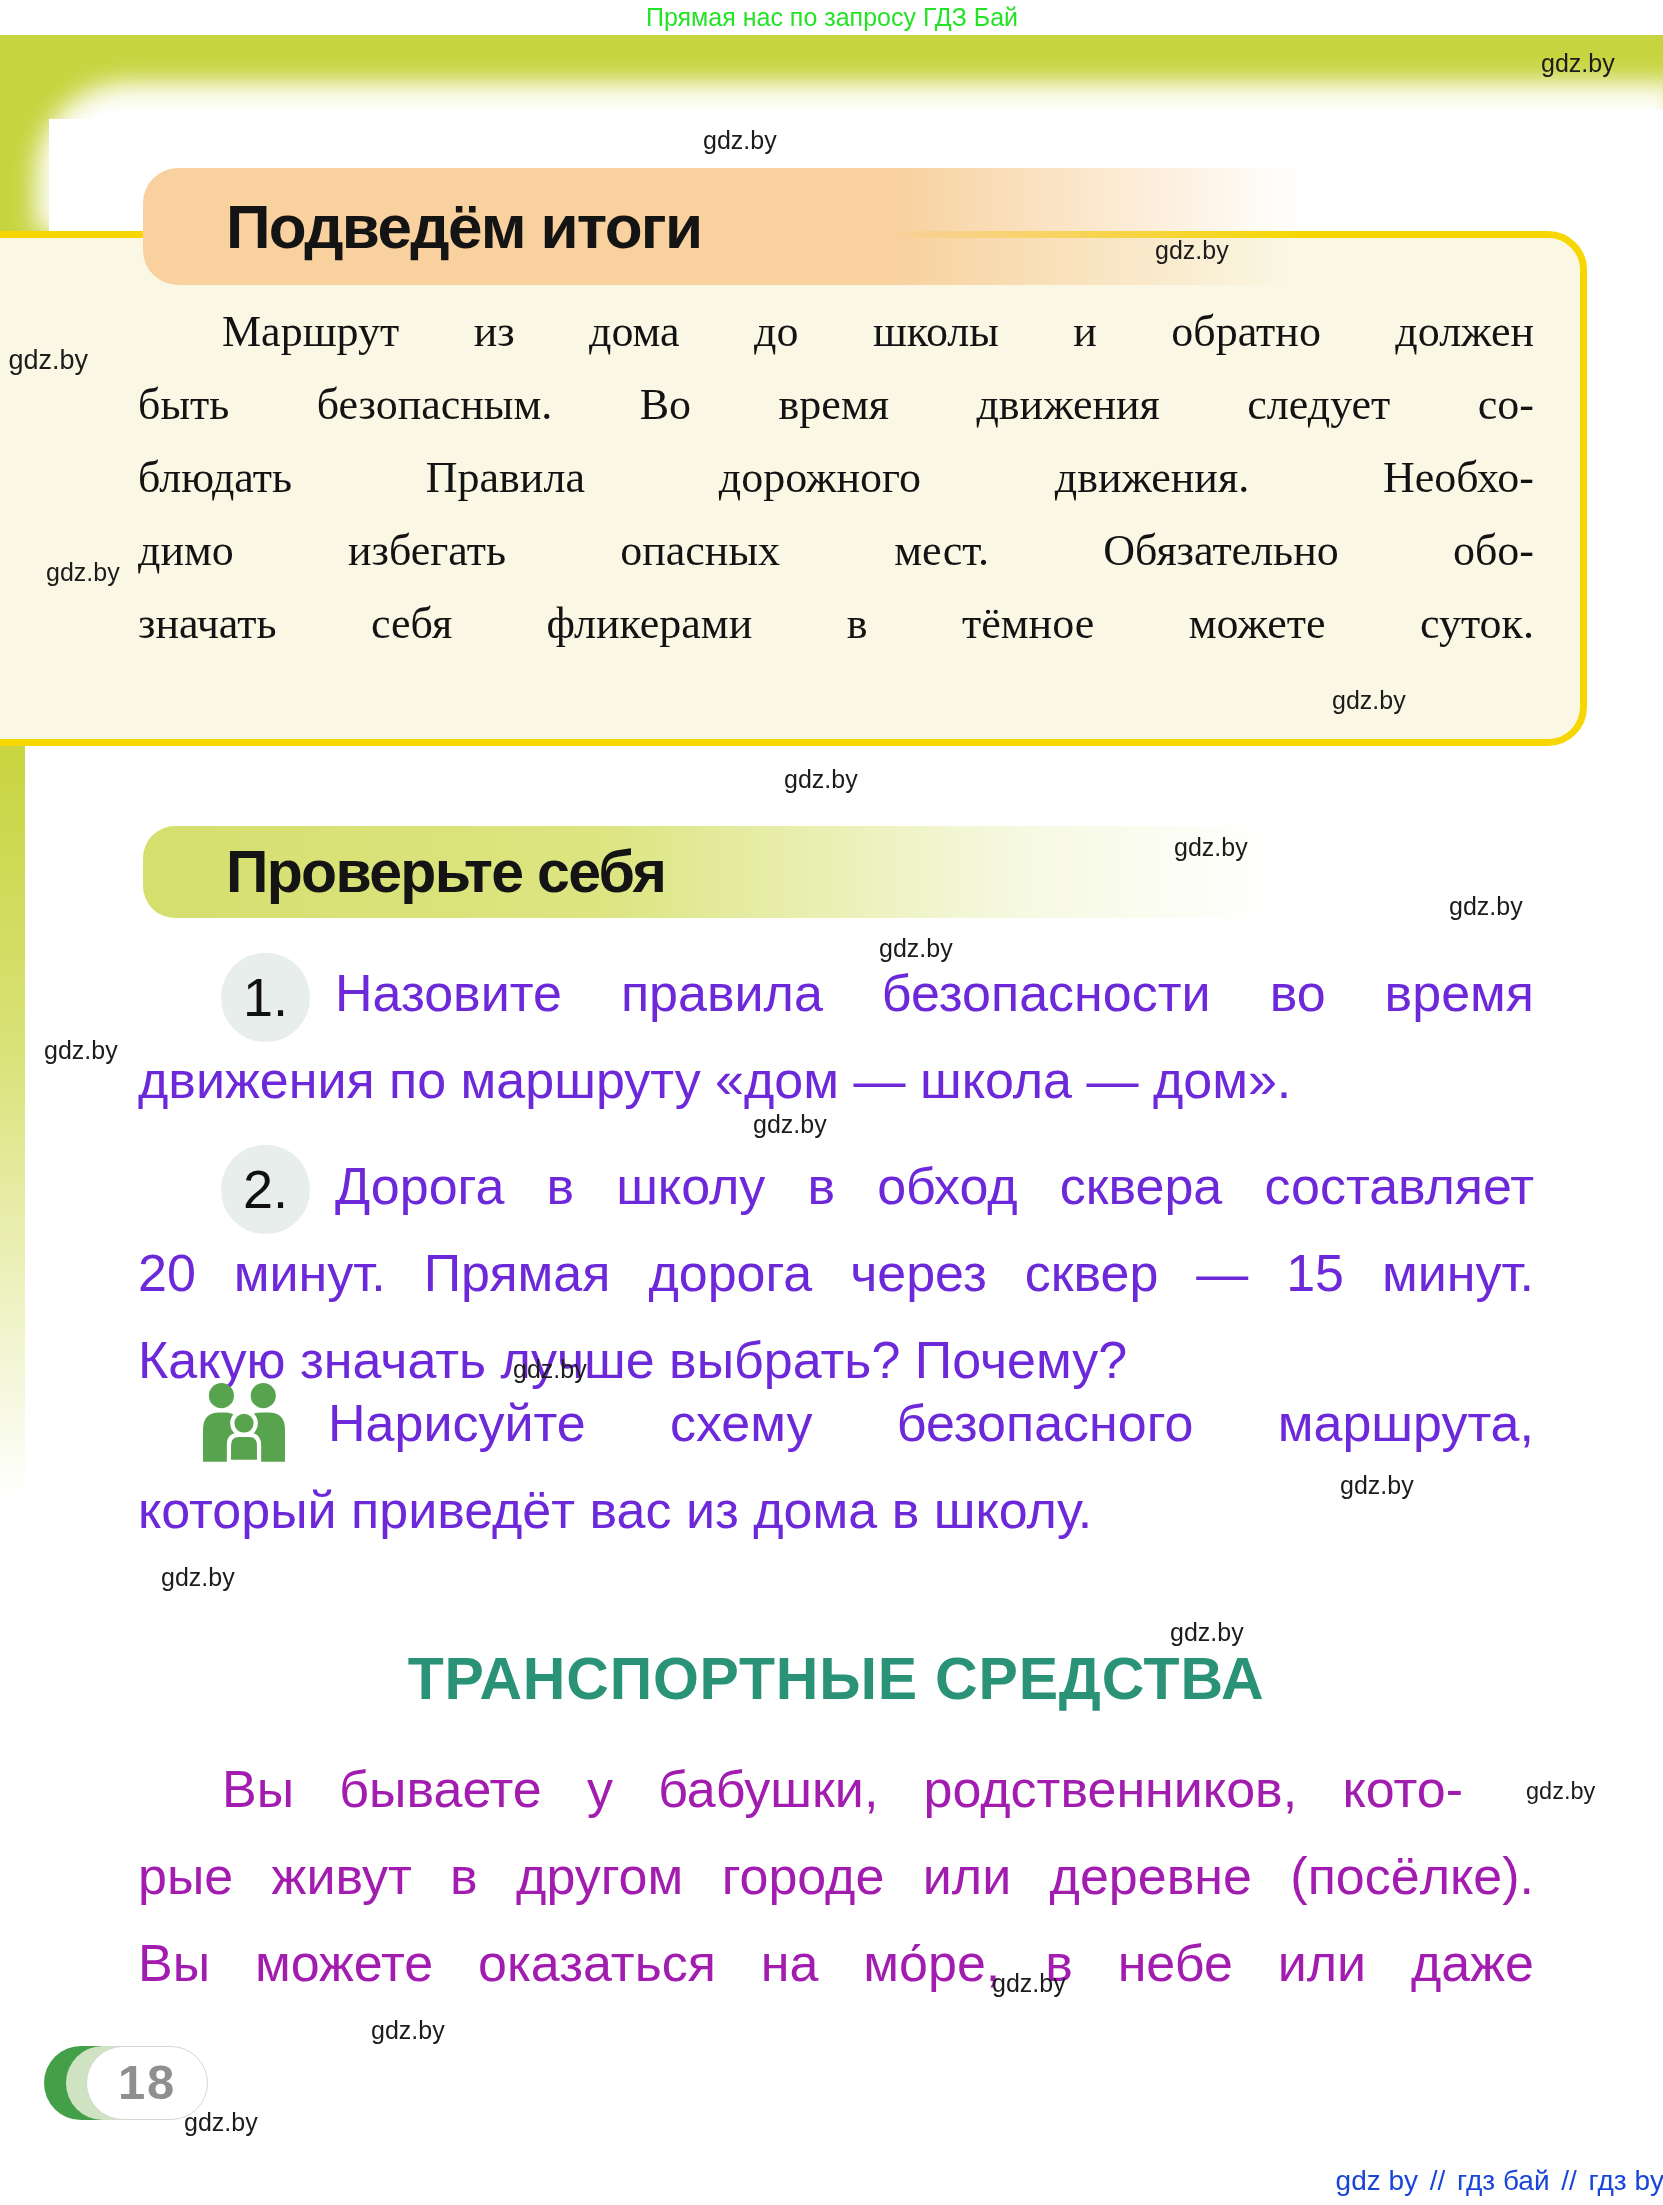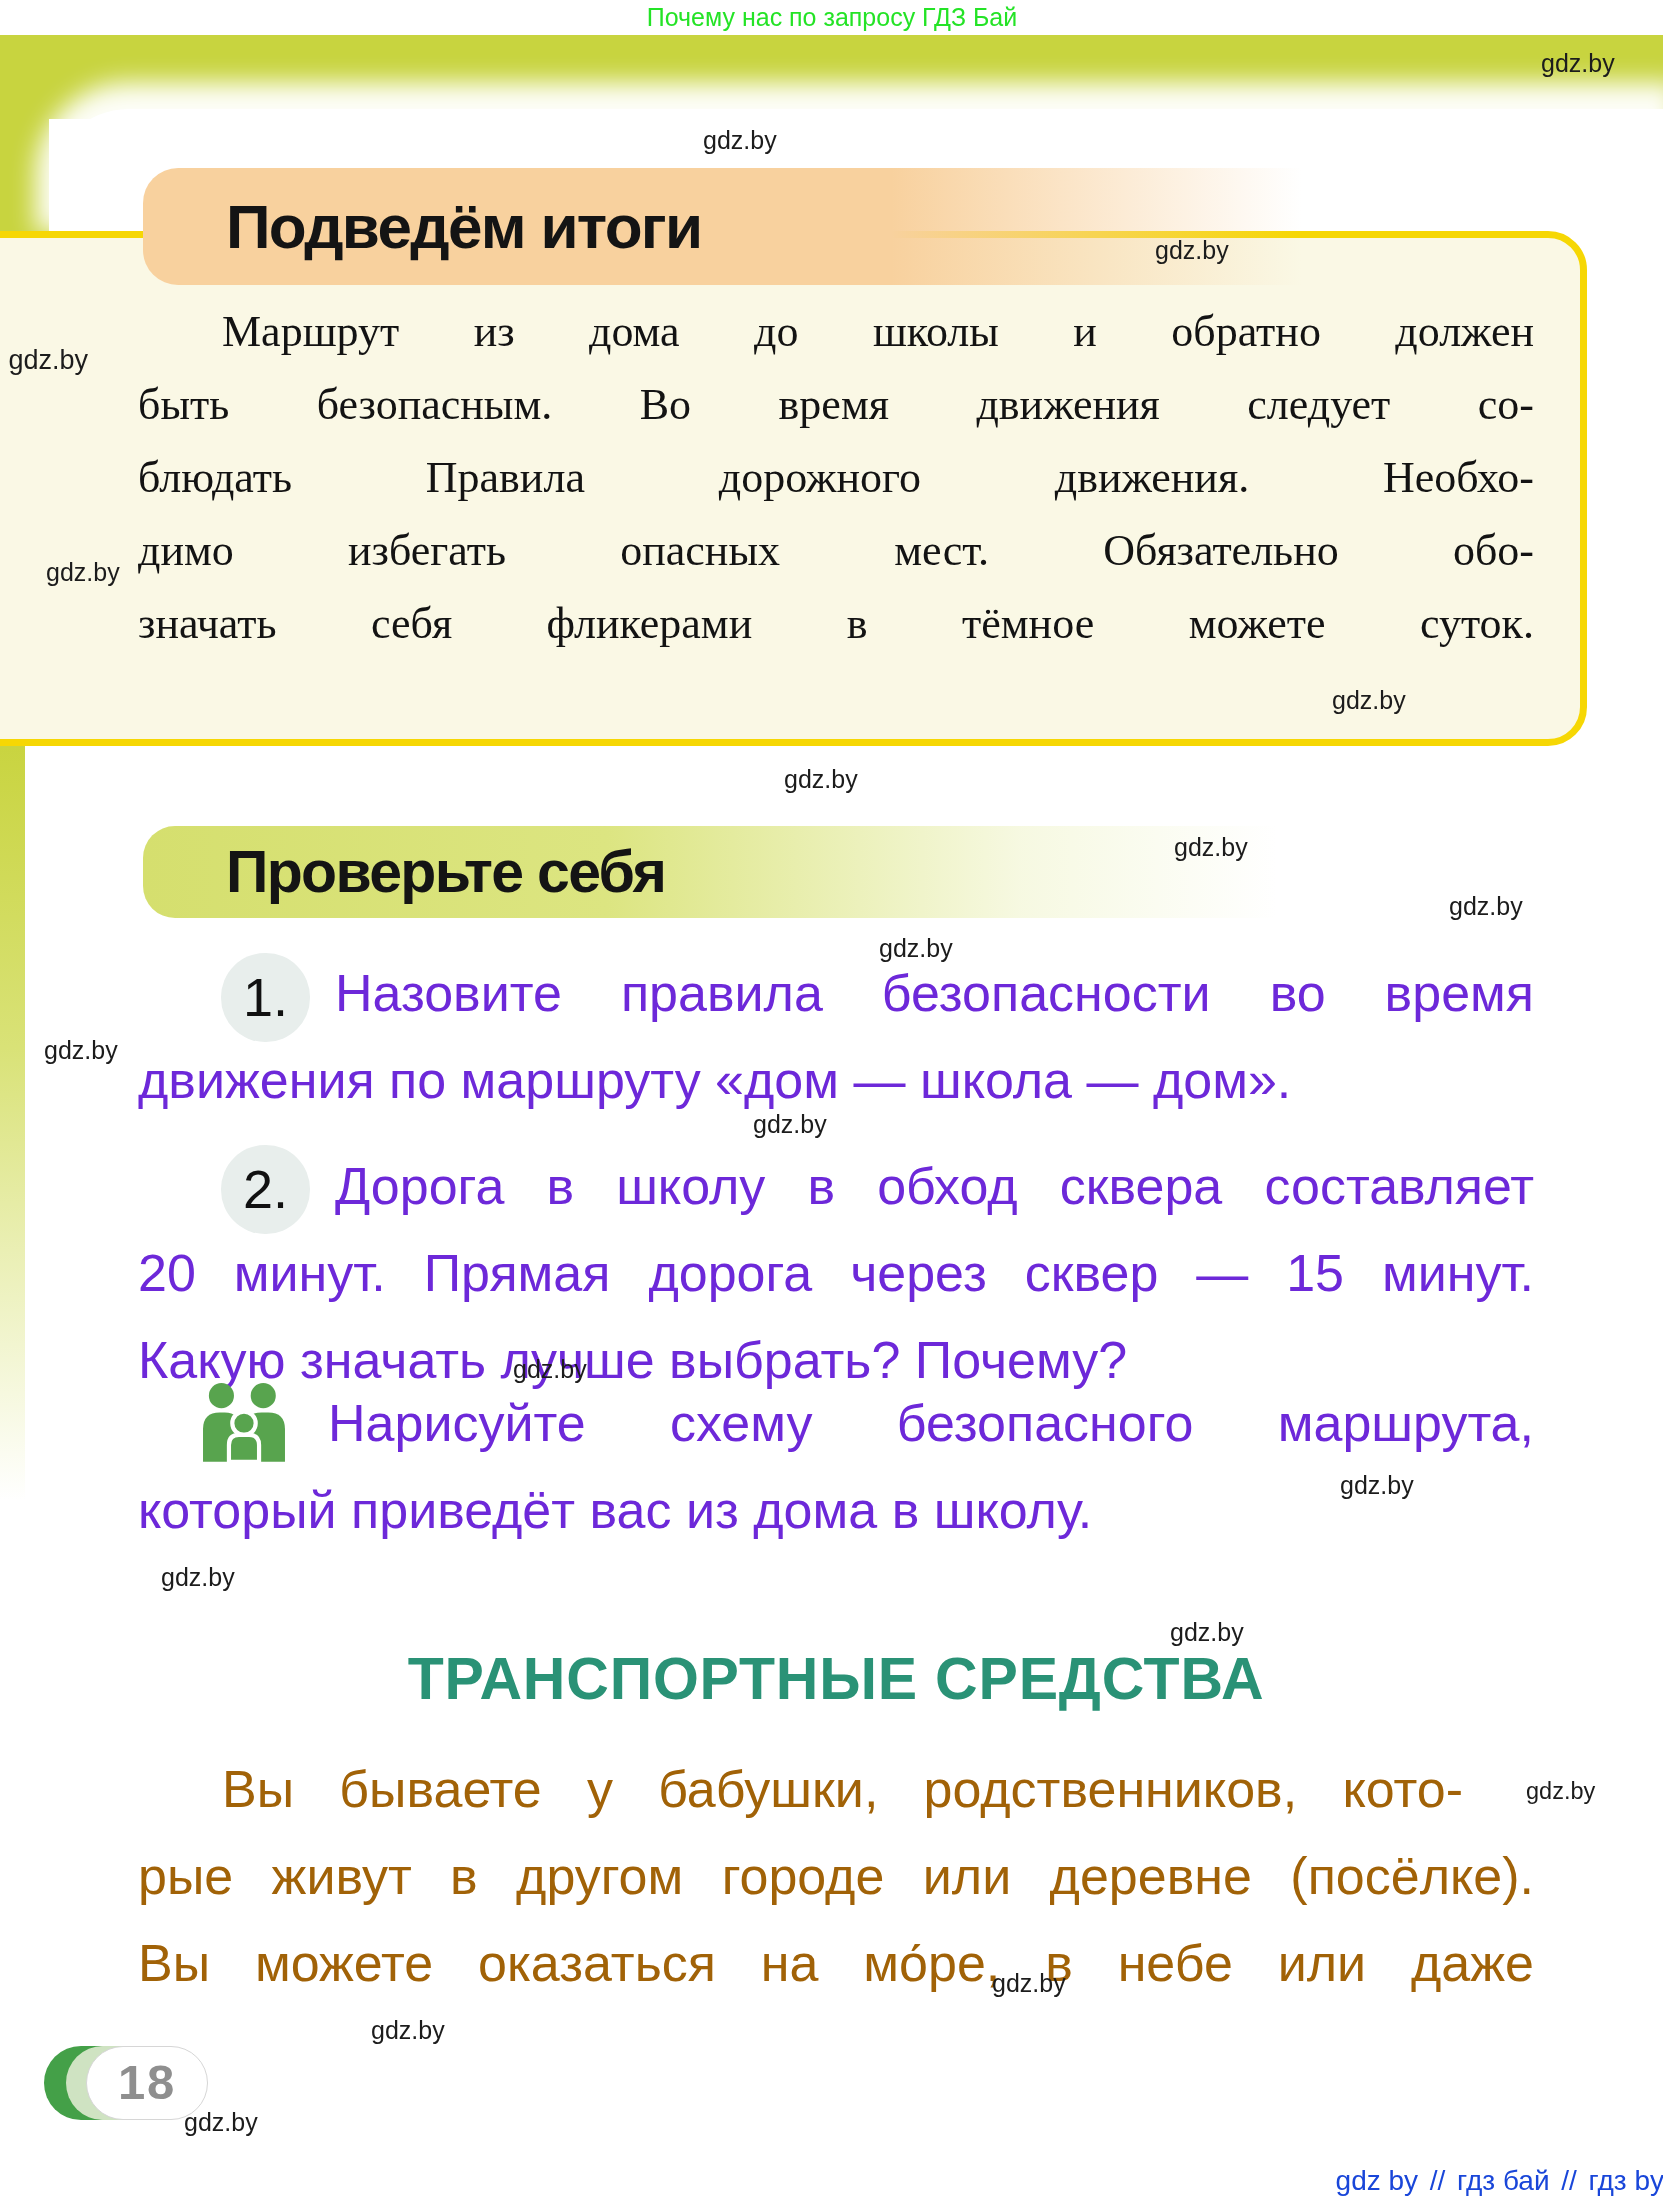--- a/index.html
+++ b/index.html
@@ -41,21 +41,21 @@
 
   .qtext{width:1396px;left:138px;font-size:52px;line-height:87px;color:#6d28d9;}
   .chip{width:89px;height:89px;border-radius:44px;background:#e8eeec;text-align:center;
         line-height:89px;font-size:54px;color:#111111;}
   .qpad{padding-left:197px;}
   .tpad{padding-left:190px;}
 
   
   #transport-title{left:138px;top:1645px;width:1396px;text-align:center;font-size:59px;font-weight:800;
      letter-spacing:0.8px;color:var(--teal);}
-  #transport-text{left:138px;top:1746px;width:1396px;font-size:52px;line-height:87px;color:#a16207;}
+  #transport-text{left:138px;top:1746px;width:1396px;font-size:52px;line-height:87px;color:#a21caf;}
   .pr85{padding-right:71px;}
 
   
   #badge{left:44px;top:2046px;width:164px;height:75px;}
   #badge .pill{position:absolute;top:0;height:74px;border-radius:37px;}
   #badge-dark{left:0;width:92px;background:#44a048;}
   #badge-light{left:22px;width:92px;background:#cfe3c2;}
   #badge-white{left:42px;width:122px;background:#ffffff;border:1.7px solid #d6d6d6;box-sizing:border-box;
      text-align:center;line-height:70px;font-size:49px;font-weight:bold;color:#8f8f8f;letter-spacing:1.7px;}
 
@@ -64,21 +64,21 @@
   #footer a{color:var(--footer-blue);text-decoration:none;}
   .fsep{padding:0 11.7px;}
 
   .wm{position:absolute;color:#1c1c1c;font-size:25px;white-space:nowrap;}
 </style>
 </head>
 <body>
 
 <div id="page">
 
-  <div id="promo" class="abs">Почему нас по запросу ГДЗ Бай</div>
+  <div id="promo" class="abs">Прямая нас по запросу ГДЗ Бай</div>
 
   <div id="band" class="abs"></div>
   <div id="band-left" class="abs"></div>
   <div id="page-corner" class="abs"></div>
 
   <div id="summary-box" class="abs"></div>
 
   <div id="summary-header" class="abs"></div>
   <div id="summary-title" class="abs">Подведём итоги</div>
 

